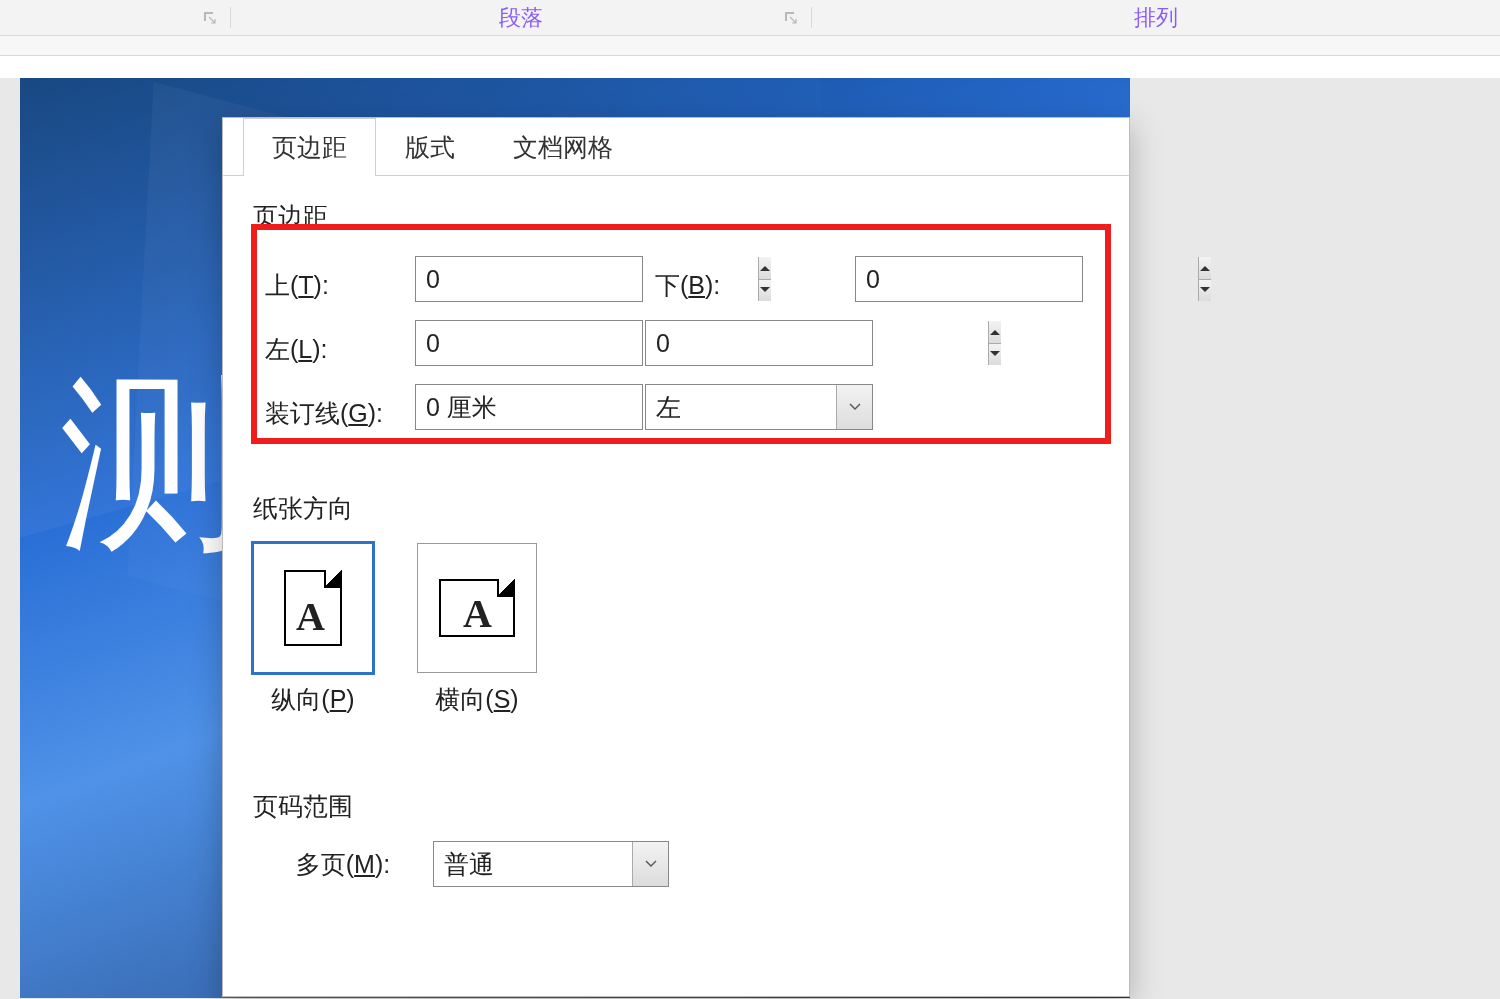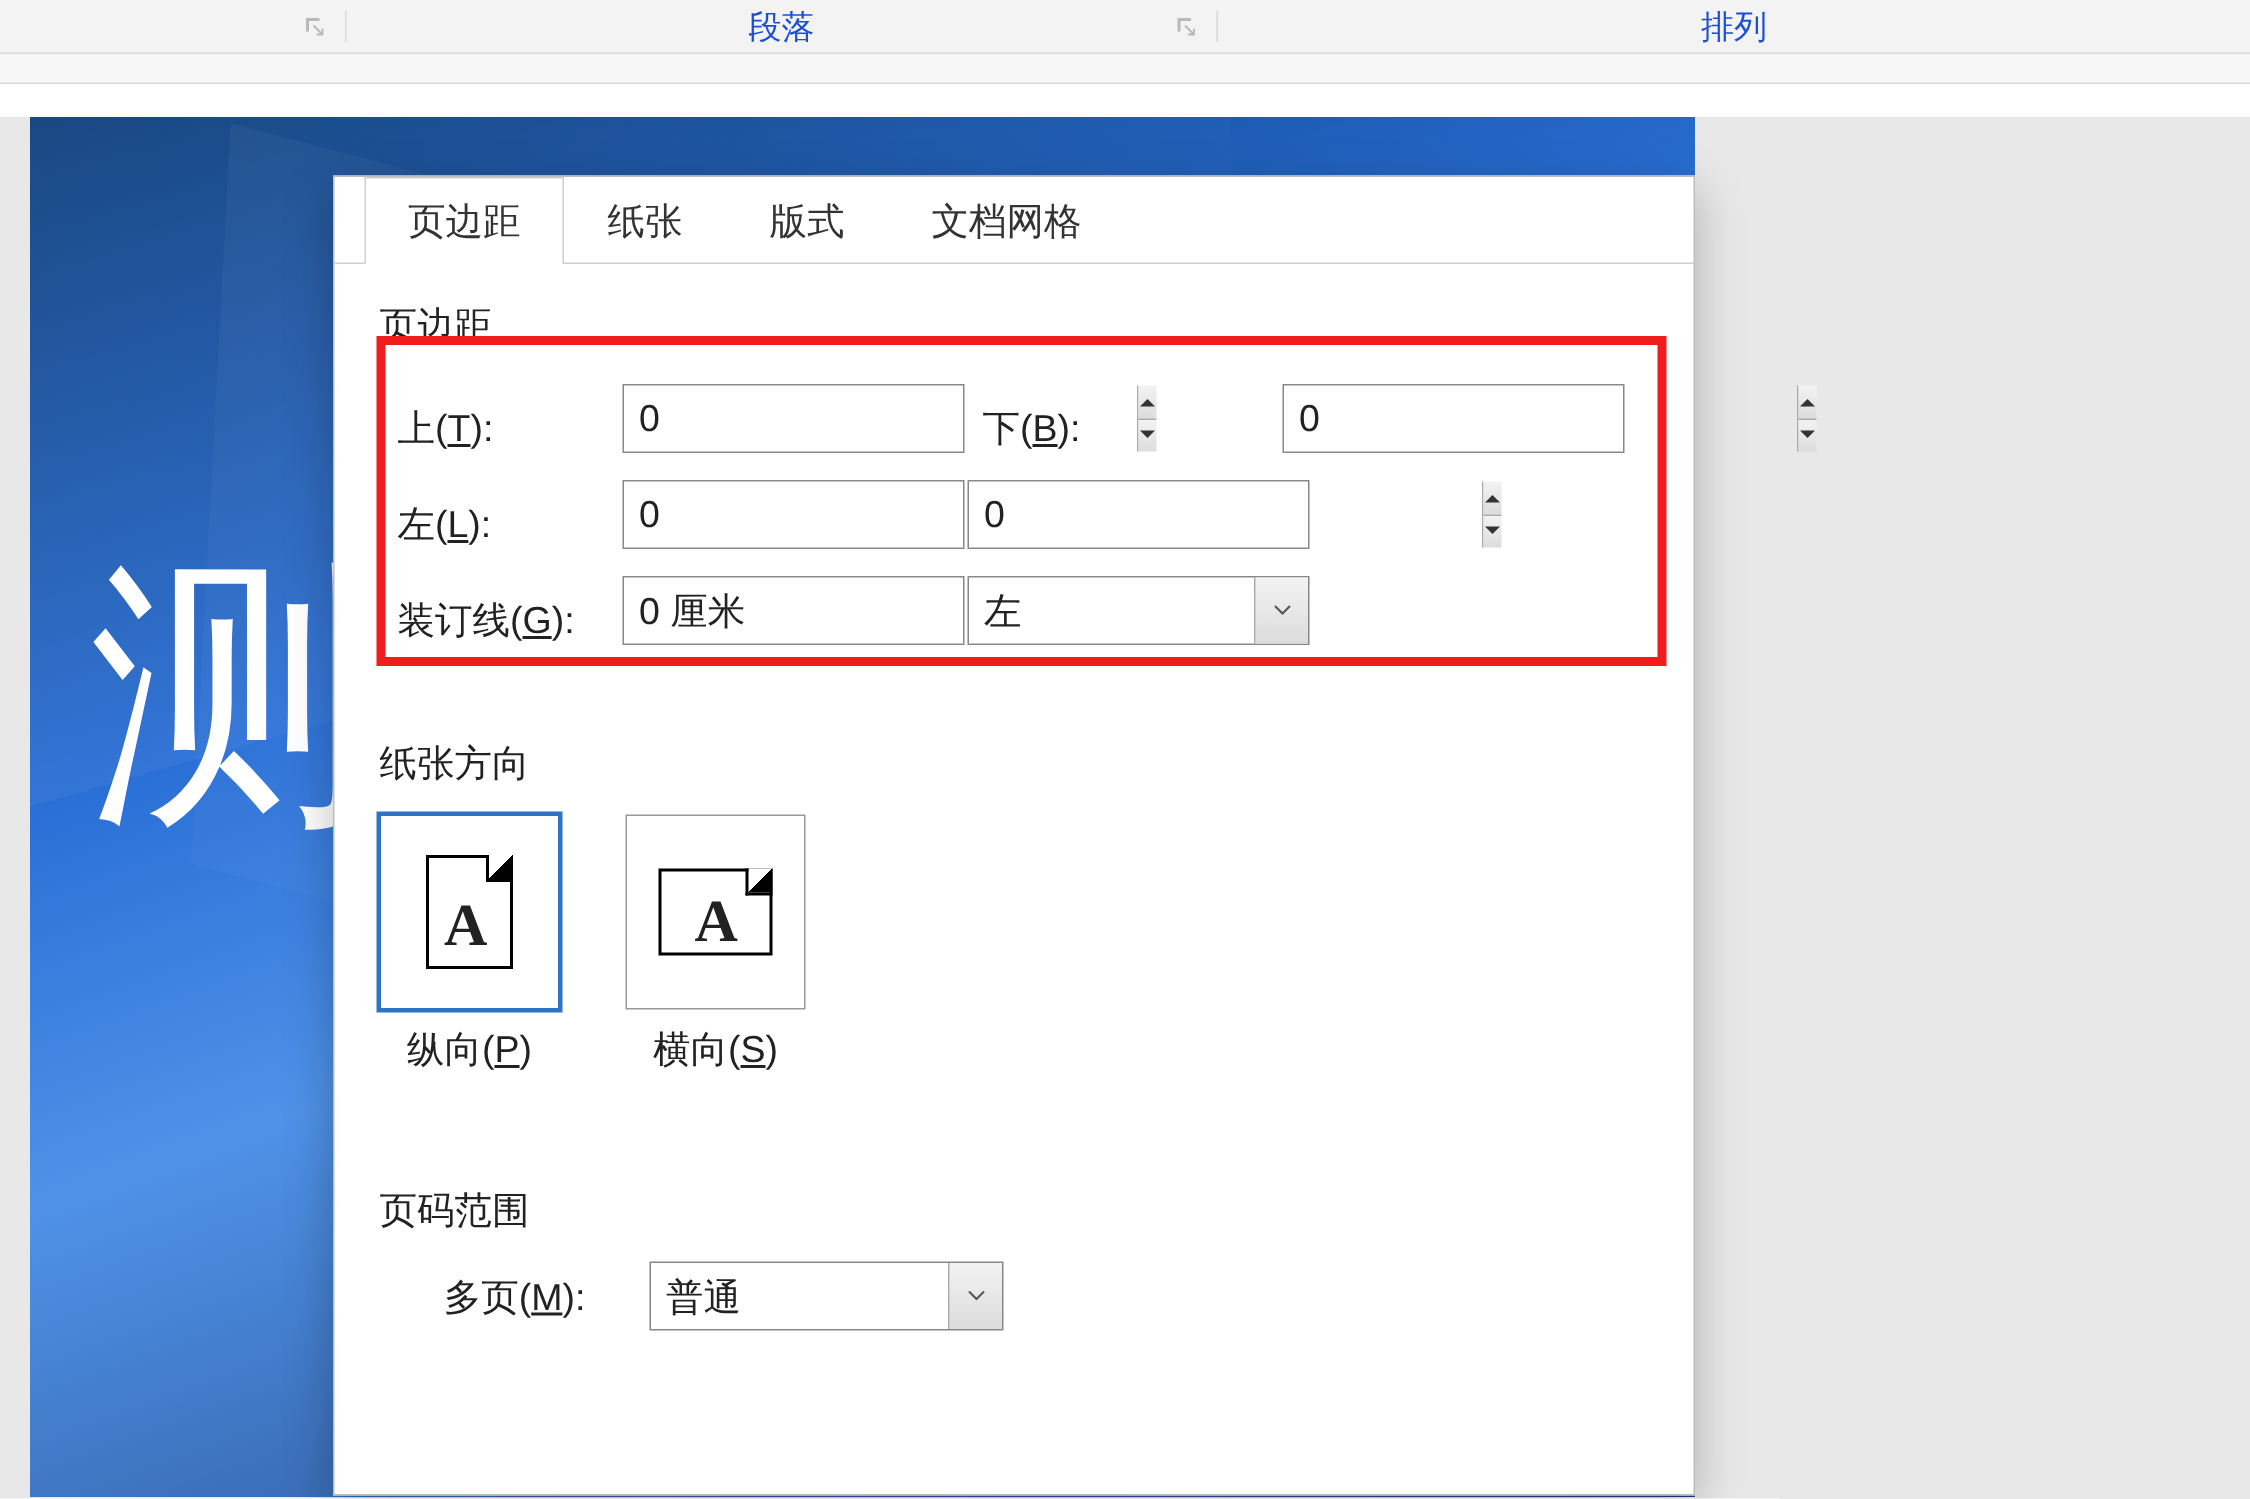--- a/index.html
+++ b/index.html
@@ -21,21 +21,21 @@
     border-bottom: 1px solid #d9d9d9;
     display: flex;
     align-items: center;
   }
   .ribbon .group {
     position: relative;
     height: 100%;
     display: flex;
     align-items: center;
     justify-content: center;
-    color: #1d4ed8;
+    color: #8b5cf6;
     font-size: 22px;
   }
   .ribbon .sep {
     width: 0;
     height: 60%;
     border-right: 1px solid #d9d9d9;
   }
   .ribbon .launcher {
     position: absolute;
     right: 12px;
@@ -310,21 +310,20 @@
 <div class="doc-bg">
   <div class="blue-strip">
     <div class="blue-text">测</div>
   </div>
 </div>
 
 <div class="dialog">
 
   <div class="dlg-tabs">
     <div class="tab active">页边距</div>
-    <div class="tab">纸张</div>
     <div class="tab">版式</div>
     <div class="tab">文档网格</div>
   </div>
 
   <div class="dlg-body">
 
     <div class="section-title">页边距</div>
 
     <div class="red-frame"></div>
 

